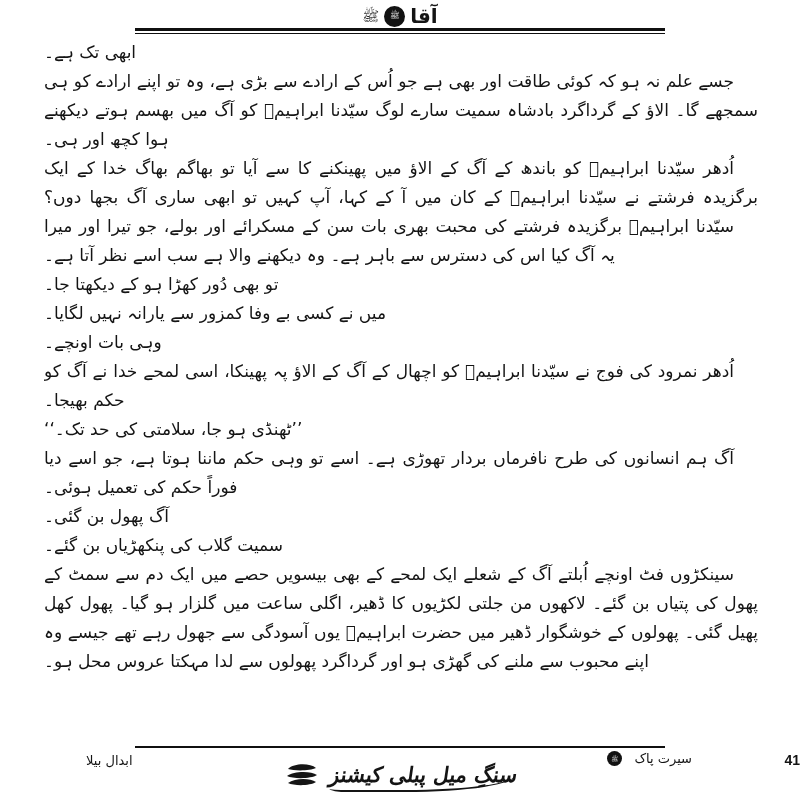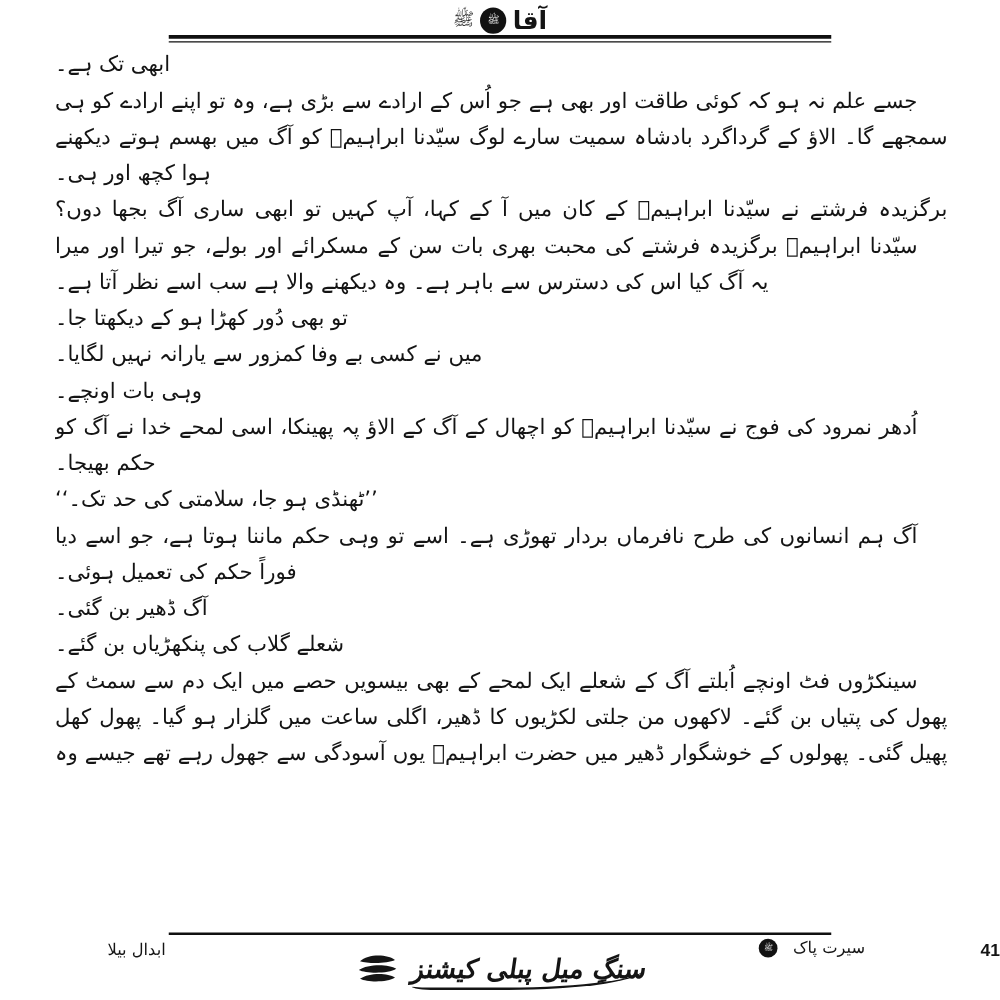--- a/index.html
+++ b/index.html
@@ -66,36 +66,38 @@
   <span class="pbuh-small">ﷺ</span>
 </div>
 <div class="rule-thick"></div>
 <div class="rule-thin"></div>
 
 <div class="page-body">
   <div class="line indent">ابھی تک ہے۔</div>
   <div class="line indent justify">جسے علم نہ ہو کہ کوئی طاقت اور بھی ہے جو اُس کے ارادے سے بڑی ہے، وہ تو اپنے ارادے کو ہی خدا</div>
   <div class="line justify">سمجھے گا۔ الاؤ کے گرداگرد بادشاہ سمیت سارے لوگ سیّدنا ابراہیمؑ کو آگ میں بھسم ہوتے دیکھنے کی لذت</div>
   <div class="line indent">ہوا کچھ اور ہی۔</div>
+  <div class="line indent justify">اُدھر سیّدنا ابراہیمؑ کو باندھ کے آگ کے الاؤ میں پھینکنے کا سے آیا تو بھاگم بھاگ خدا کے ایک</div>
   <div class="line justify">برگزیدہ فرشتے نے سیّدنا ابراہیمؑ کے کان میں آ کے کہا، آپ کہیں تو ابھی ساری آگ بجھا دوں؟</div>
   <div class="line indent justify">سیّدنا ابراہیمؑ برگزیدہ فرشتے کی محبت بھری بات سن کے مسکرائے اور بولے، جو تیرا اور میرا خدا ہے،</div>
   <div class="line">یہ آگ کیا اس کی دسترس سے باہر ہے۔ وہ دیکھنے والا ہے سب اسے نظر آتا ہے۔</div>
   <div class="line indent">تو بھی دُور کھڑا ہو کے دیکھتا جا۔</div>
   <div class="line indent">میں نے کسی بے وفا کمزور سے یارانہ نہیں لگایا۔</div>
   <div class="line indent">وہی بات اونچے۔</div>
   <div class="line indent justify">اُدھر نمرود کی فوج نے سیّدنا ابراہیمؑ کو اچھال کے آگ کے الاؤ پہ پھینکا، اسی لمحے خدا نے آگ کو</div>
   <div class="line">حکم بھیجا۔</div>
   <div class="line indent">’’ٹھنڈی ہو جا، سلامتی کی حد تک۔‘‘</div>
   <div class="line indent justify">آگ ہم انسانوں کی طرح نافرماں بردار تھوڑی ہے۔ اسے تو وہی حکم ماننا ہوتا ہے، جو اسے دیا جائے۔</div>
   <div class="line indent">فوراً حکم کی تعمیل ہوئی۔</div>
-  <div class="line indent">آگ ڈھیر بن گئی۔</div>
-  <div class="line indent">شعلے گلاب کی پنکھڑیاں بن گئے۔</div>
+  <div class="line indent">آگ پھول بن گئی۔</div>
+  <div class="line indent">سمیت گلاب کی پنکھڑیاں بن گئے۔</div>
   <div class="line indent justify">سینکڑوں فٹ اونچے اُبلتے آگ کے شعلے ایک لمحے کے بھی بیسویں حصے میں ایک دم سے سمٹ کے</div>
   <div class="line justify">پھول کی پتیاں بن گئے۔ لاکھوں من جلتی لکڑیوں کا ڈھیر، اگلی ساعت میں گلزار ہو گیا۔ پھول کھل گئے، خوشبو</div>
   <div class="line justify">پھیل گئی۔ پھولوں کے خوشگوار ڈھیر میں حضرت ابراہیمؑ یوں آسودگی سے جھول رہے تھے جیسے وہ ان کی</div>
+  <div class="line">اپنے محبوب سے ملنے کی گھڑی ہو اور گرداگرد پھولوں سے لدا مہکتا عروس محل ہو۔</div>
 </div>
 
 <div class="footer-rule"></div>
 
 <div class="footer-author">ابدال بیلا</div>
 
 <div class="footer-page-number">41</div>
 
 <div class="footer-book-title">
   <span>سیرت پاک</span>

